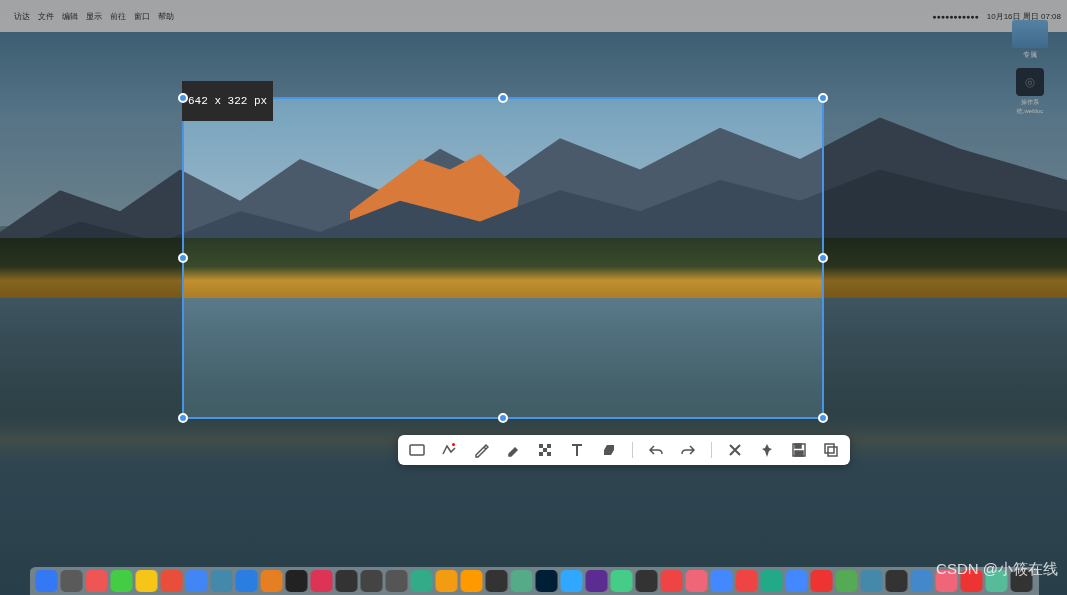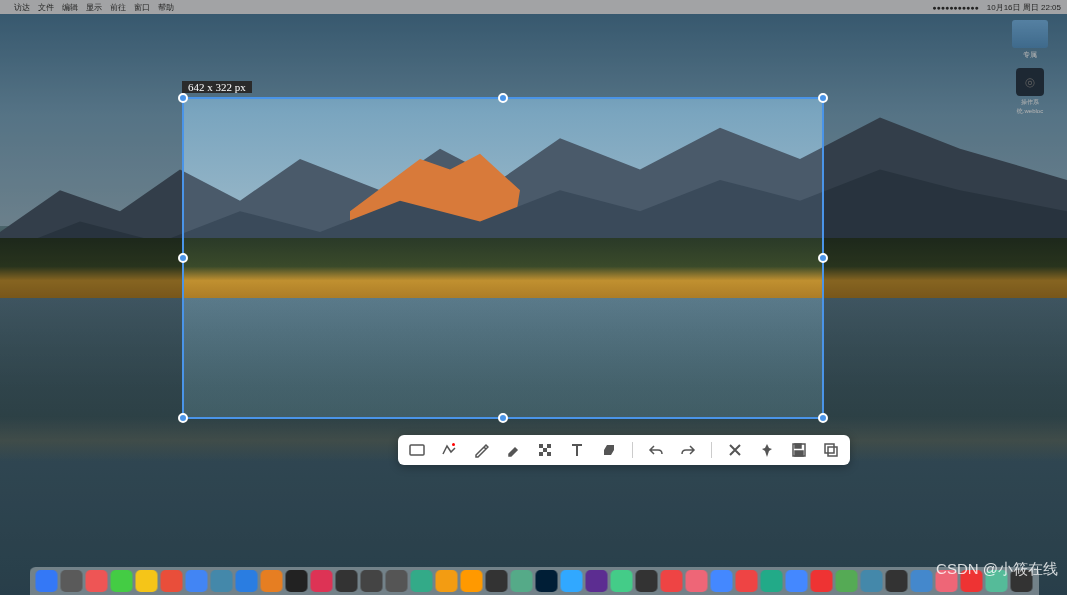--- a/index.html
+++ b/index.html
@@ -4,34 +4,34 @@
 <style>
 *{margin:0;padding:0;box-sizing:border-box;font-family:-apple-system,BlinkMacSystemFont,sans-serif}
 body{width:1067px;height:595px;overflow:hidden;position:relative;background:#1a2a3a}
 .wallpaper{position:absolute;inset:0;background:linear-gradient(to bottom,#4a7a9a 0%,#6a9abb 25%,#8ab0c5 35%,#2a4a3a 45%,#1a3a2a 50%,#2a4a5a 55%,#3a5a6a 70%,#4a6a7a 100%)}
 .sky{position:absolute;top:0;left:0;right:0;height:38%;background:linear-gradient(to bottom,#4a7a9a,#7aa5bf,#9ab8c8)}
 .mtn{position:absolute;top:18%;left:0;right:0;height:35%}
 .mtn svg{width:100%;height:100%}
 .forest{position:absolute;top:40%;left:0;right:0;height:12%;background:linear-gradient(to bottom,#2a3a28 0%,#3a4a2a 40%,#c09030 60%,#a07020 100%)}
 .water{position:absolute;top:50%;left:0;right:0;bottom:0;background:linear-gradient(to bottom,#5a7a8a 0%,#4a6a7a 30%,#3a5a6a 100%)}
 .water::before{content:"";position:absolute;inset:0;background:linear-gradient(to top,transparent 0%,rgba(42,58,40,.4) 40%,rgba(192,144,48,.3) 48%,transparent 55%);transform:scaleY(-1);opacity:.6}
-.menubar{position:absolute;top:0;left:0;right:0;height:14px;background:rgba(240,240,240,.95);display:flex;align-items:center;font-size:8px;color:#333;padding:0 6px;gap:8px}
+.menubar{position:absolute;top:0;left:0;right:0;height:32px;background:rgba(240,240,240,.95);display:flex;align-items:center;font-size:8px;color:#333;padding:0 6px;gap:8px}
 .menubar .spacer{flex:1}
 .status-icons{display:flex;gap:4px;font-size:7px}
 .desktop-icon{position:absolute;right:16px;top:20px;width:42px;text-align:center;color:#fff;font-size:7px}
 .desktop-icon .folder{width:36px;height:28px;background:linear-gradient(#7ab8e8,#5a98c8);border-radius:3px;margin:0 auto 2px}
 .desktop-icon2{position:absolute;right:16px;top:68px;width:42px;text-align:center;color:#fff;font-size:6px}
 .desktop-icon2 .file{width:28px;height:28px;background:#2a3a4a;border-radius:4px;margin:0 auto 2px;display:flex;align-items:center;justify-content:center;color:#888;font-size:12px}
 .selection{position:absolute;border:2px solid #4a94e8;left:182px;top:97px;width:642px;height:322px}
 .selection::before{content:"";position:absolute;inset:-2px;box-shadow:0 0 0 9999px rgba(0,0,0,.3);pointer-events:none}
 .handle{position:absolute;width:10px;height:10px;background:#4a94e8;border:2px solid #fff;border-radius:50%;cursor:pointer}
 .h-tl{top:-6px;left:-6px}.h-tc{top:-6px;left:calc(50% - 5px)}.h-tr{top:-6px;right:-6px}
 .h-ml{top:calc(50% - 5px);left:-6px}.h-mr{top:calc(50% - 5px);right:-6px}
 .h-bl{bottom:-6px;left:-6px}.h-bc{bottom:-6px;left:calc(50% - 5px)}.h-br{bottom:-6px;right:-6px}
-.size-badge{position:absolute;top:-18px;left:-2px;background:#2a2a2a;color:#fff;font-size:11px;padding:0 6px;font-family:Liberation Serif, serif}
+.size-badge{position:absolute;top:-18px;left:-2px;background:#2a2a2a;color:#fff;font-size:11px;padding:14px 6px;font-family:Liberation Mono, monospace}
 .toolbar{position:absolute;left:398px;top:435px;background:#fff;border-radius:6px;box-shadow:0 2px 10px rgba(0,0,0,.3);display:flex;align-items:center;padding:6px 10px;gap:14px}
 .tool{width:18px;height:18px;display:flex;align-items:center;justify-content:center;cursor:pointer;color:#555}
 .tool svg{width:16px;height:16px;stroke:#555;fill:none;stroke-width:1.5}
 .tool.fill svg{fill:#555;stroke:none}
 .divider{width:1px;height:16px;background:#ccc}
 .pen-dot::after{content:"";position:absolute;width:3px;height:3px;background:red;border-radius:50%;margin-top:-12px;margin-left:8px}
 .dock{position:absolute;bottom:0;left:50%;transform:translateX(-50%);background:rgba(255,255,255,.35);backdrop-filter:blur(10px);border-radius:6px 6px 0 0;padding:3px 6px;display:flex;gap:3px}
 .dock-item{width:22px;height:22px;border-radius:5px;display:flex;align-items:center;justify-content:center;font-size:9px;color:#fff;font-weight:bold}
 .watermark{position:absolute;right:9px;bottom:16px;color:rgba(255,255,255,.8);font-size:15px}
 </style>
@@ -55,21 +55,21 @@
   <span></span>
   <span>访达</span>
   <span>文件</span>
   <span>编辑</span>
   <span>显示</span>
   <span>前往</span>
   <span>窗口</span>
   <span>帮助</span>
   <div class="spacer"></div>
   <div class="status-icons">●●●●●●●●●●●</div>
-  <span>10月16日 周日 22:05</span>
+  <span>10月16日 周日 07:08</span>
 </div>
 
 <div class="desktop-icon">
   <div class="folder"></div>
   <div>专属</div>
 </div>
 <div class="desktop-icon2">
   <div class="file">◎</div>
   <div>操作系统.webloc</div>
 </div>

